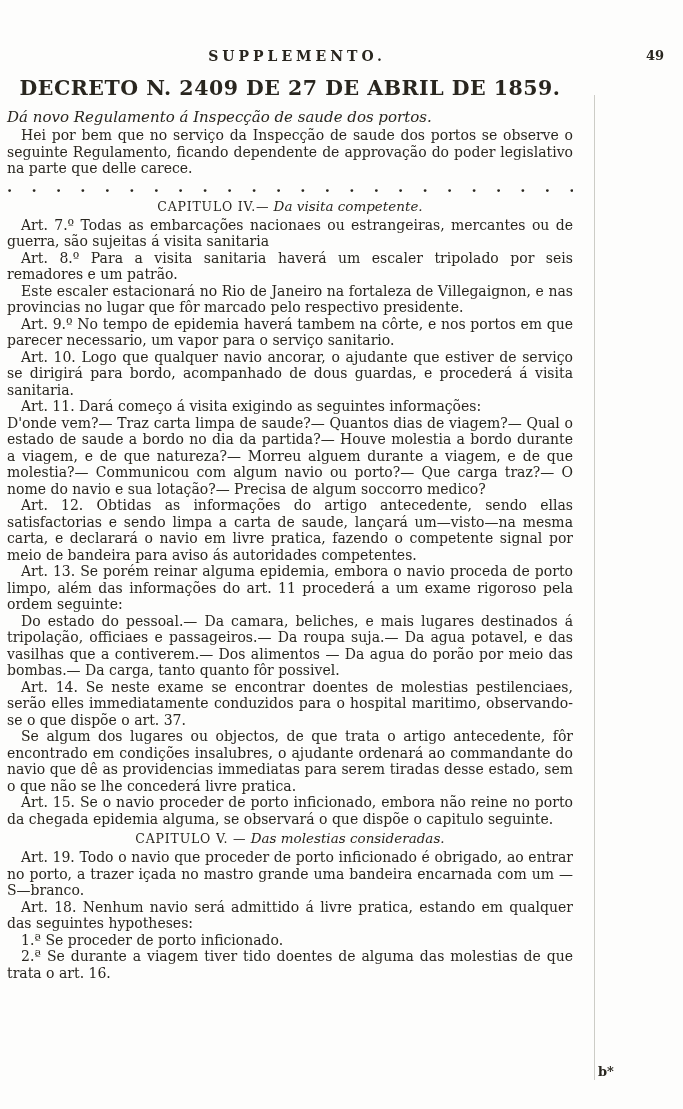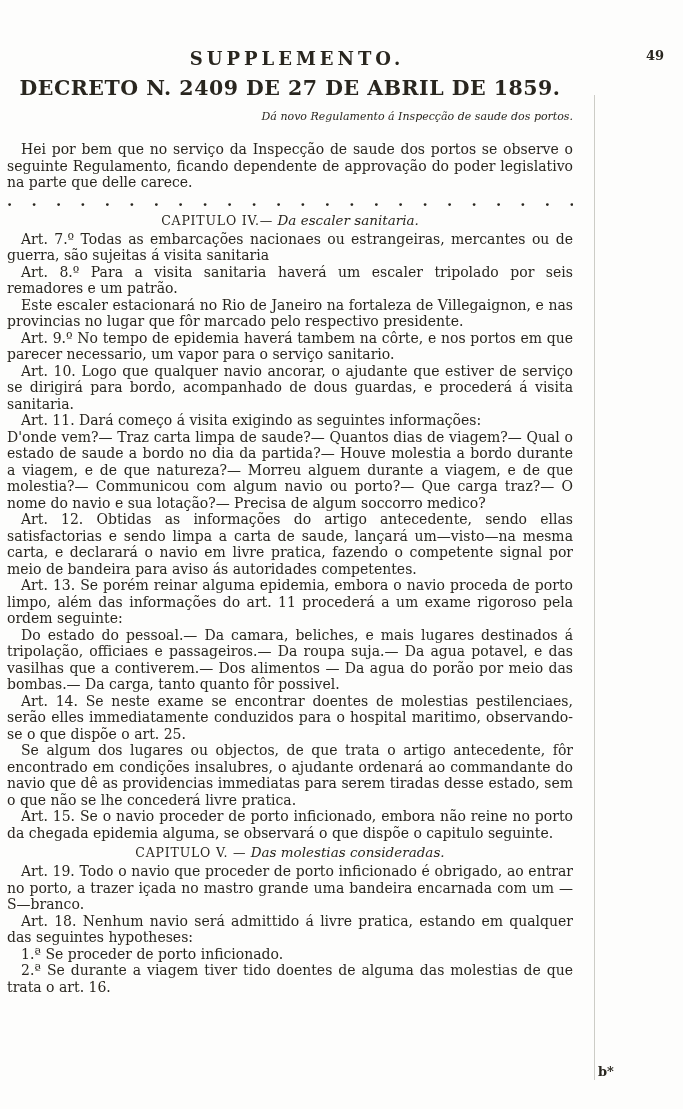--- a/index.html
+++ b/index.html
@@ -24,21 +24,21 @@
     background: #ccccc6;
   }
 
   .running-head {
     position: absolute;
     top: 48px;
     left: 14px;
     width: 566px;
     text-align: center;
     font-weight: bold;
-    font-size: 18px;
+    font-size: 14px;
     letter-spacing: 4px;
   }
 
   .page-num {
     position: absolute;
     top: 48px;
     left: 646px;
     font-weight: bold;
     font-size: 13px;
   }
@@ -52,25 +52,25 @@
 
   .decree-title {
     margin: 0 0 9px 0;
     text-align: center;
     font-size: 20.5px;
     font-weight: bold;
     letter-spacing: 0.5px;
   }
 
   .decree-subtitle {
-    text-align: right;
+    text-align: left;
     font-style: italic;
-    font-size: 11px;
+    font-size: 15px;
     line-height: 16px;
-    margin: 0 0 16px 0;
+    margin: 0 0 2px 0;
   }
 
   .para {
     margin: 0;
     font-size: 14px;
     line-height: 16.5px;
     text-align: justify;
     text-indent: 14px;
   }
   .para.noindent { text-indent: 0; }
@@ -115,34 +115,34 @@
 
   <main class="text-col">
 
     <h1 class="decree-title">DECRETO N. 2409 DE 27 DE ABRIL DE 1859.</h1>
     <div class="decree-subtitle">Dá novo Regulamento á Inspecção de saude dos portos.</div>
     <p class="para">Hei por bem que no serviço da Inspecção de saude dos portos se observe o seguinte Regulamento, ficando dependente de approvação do poder legislativo na parte que delle carece.</p>
     <div class="dots">. . . . . . . . . . . . . . . . . . . . . . . . .</div>
 
     <div class="chapter-heading">
       <span class="chapter-label">CAPITULO IV.—</span>
-      <span class="chapter-title">Da escaler sanitaria.</span>
+      <span class="chapter-title">Da visita competente.</span>
     </div>
 
     <p class="para">Art. 7.º Todas as embarcações nacionaes ou estrangeiras, mercantes ou de guerra, são sujeitas á visita sanitaria</p>
     <p class="para">Art. 8.º Para a visita sanitaria haverá um escaler tripolado por seis remadores e um patrão.</p>
     <p class="para">Este escaler estacionará no Rio de Janeiro na fortaleza de Villegaignon, e nas provincias no lugar que fôr marcado pelo respectivo presidente.</p>
     <p class="para">Art. 9.º No tempo de epidemia haverá tambem na côrte, e nos portos em que parecer necessario, um vapor para o serviço sanitario.</p>
     <p class="para">Art. 10. Logo que qualquer navio ancorar, o ajudante que estiver de serviço se dirigirá para bordo, acompanhado de dous guardas, e procederá á visita sanitaria.</p>
     <p class="para">Art. 11. Dará começo á visita exigindo as seguintes informações:</p>
     <p class="para noindent">D'onde vem?— Traz carta limpa de saude?— Quantos dias de viagem?— Qual o estado de saude a bordo no dia da partida?— Houve molestia a bordo durante a viagem, e de que natureza?— Morreu alguem durante a viagem, e de que molestia?— Communicou com algum navio ou porto?— Que carga traz?— O nome do navio e sua lotação?— Precisa de algum soccorro medico?</p>
     <p class="para">Art. 12. Obtidas as informações do artigo antecedente, sendo ellas satisfactorias e sendo limpa a carta de saude, lançará um—visto—na mesma carta, e declarará o navio em livre pratica, fazendo o competente signal por meio de bandeira para aviso ás autoridades competentes.</p>
     <p class="para">Art. 13. Se porém reinar alguma epidemia, embora o navio proceda de porto limpo, além das informações do art. 11 procederá a um exame rigoroso pela ordem seguinte:</p>
     <p class="para">Do estado do pessoal.— Da camara, beliches, e mais lugares destinados á tripolação, officiaes e passageiros.— Da roupa suja.— Da agua potavel, e das vasilhas que a contiverem.— Dos alimentos — Da agua do porão por meio das bombas.— Da carga, tanto quanto fôr possivel.</p>
-    <p class="para">Art. 14. Se neste exame se encontrar doentes de molestias pestilenciaes, serão elles immediatamente conduzidos para o hospital maritimo, observando-se o que dispõe o art. 25.</p>
+    <p class="para">Art. 14. Se neste exame se encontrar doentes de molestias pestilenciaes, serão elles immediatamente conduzidos para o hospital maritimo, observando-se o que dispõe o art. 37.</p>
     <p class="para">Se algum dos lugares ou objectos, de que trata o artigo antecedente, fôr encontrado em condições insalubres, o ajudante ordenará ao commandante do navio que dê as providencias immediatas para serem tiradas desse estado, sem o que não se lhe concederá livre pratica.</p>
     <p class="para">Art. 15. Se o navio proceder de porto inficionado, embora não reine no porto da chegada epidemia alguma, se observará o que dispõe o capitulo seguinte.</p>
 
     <div class="chapter-heading">
       <span class="chapter-label">CAPITULO V. —</span>
       <span class="chapter-title">Das molestias consideradas.</span>
     </div>
 
     <p class="para">Art. 19. Todo o navio que proceder de porto inficionado é obrigado, ao entrar no porto, a trazer içada no mastro grande uma bandeira encarnada com um —S—branco.</p>
     <p class="para">Art. 18. Nenhum navio será admittido á livre pratica, estando em qualquer das seguintes hypotheses:</p>

